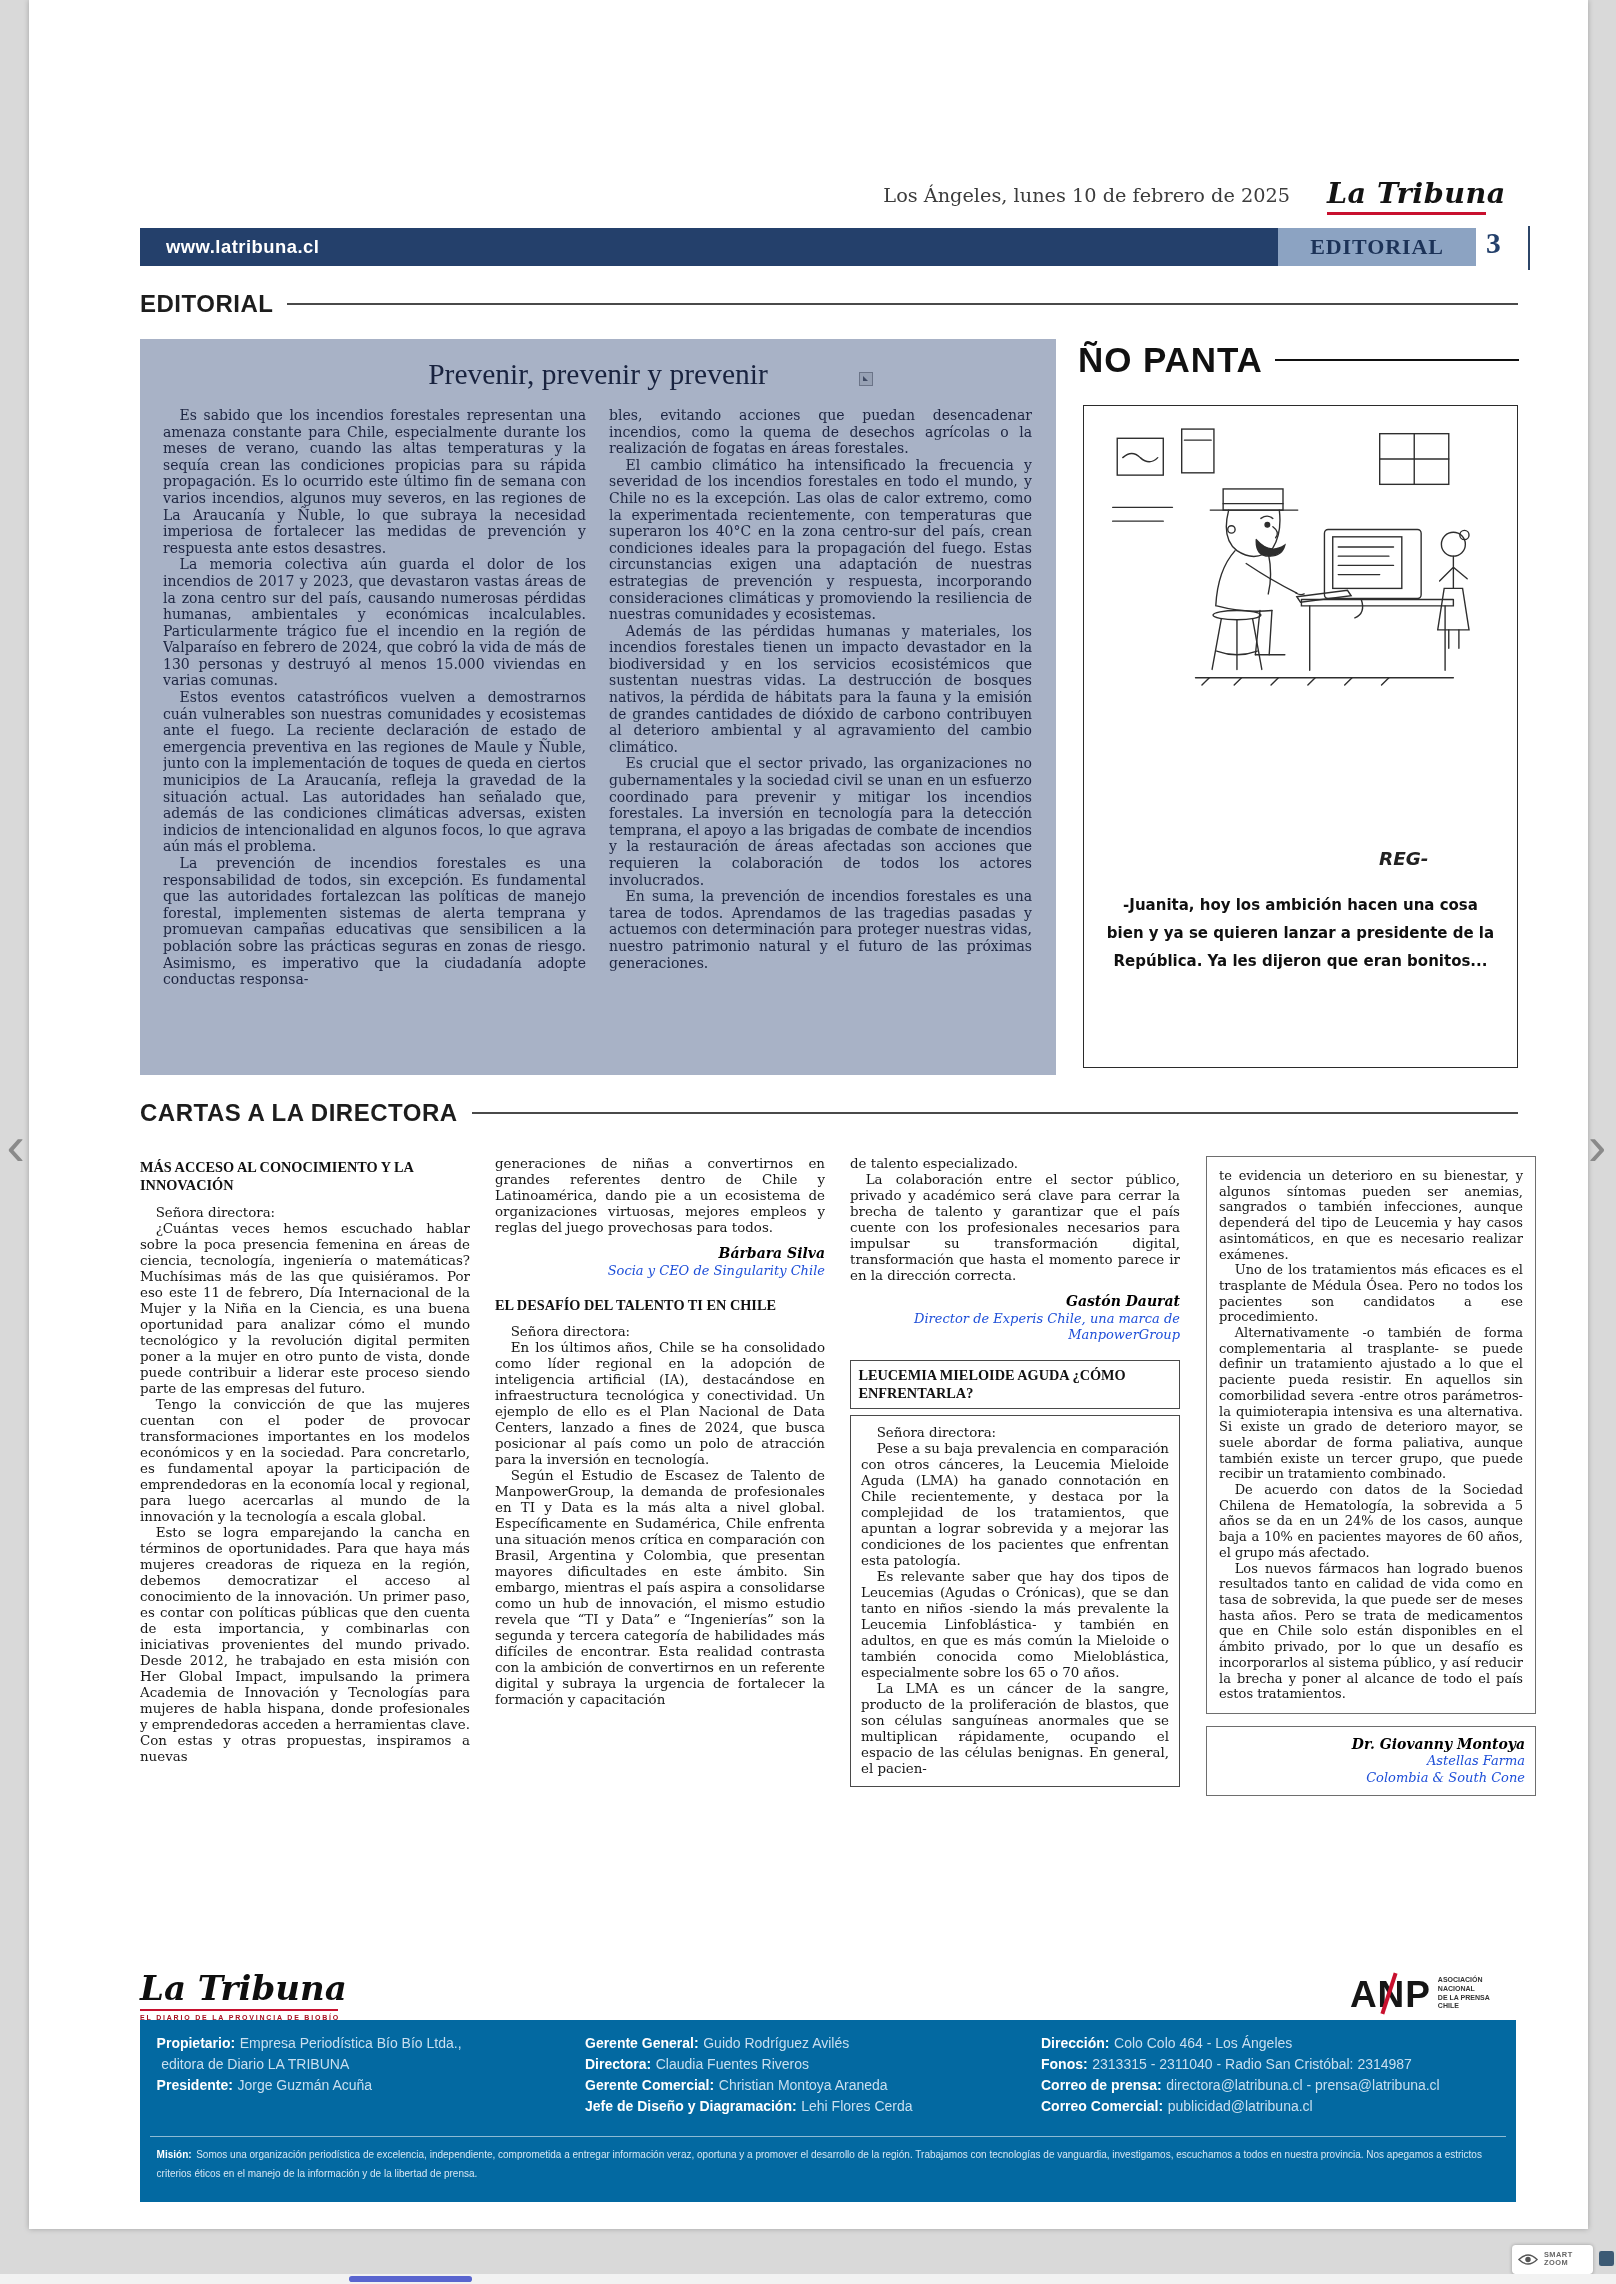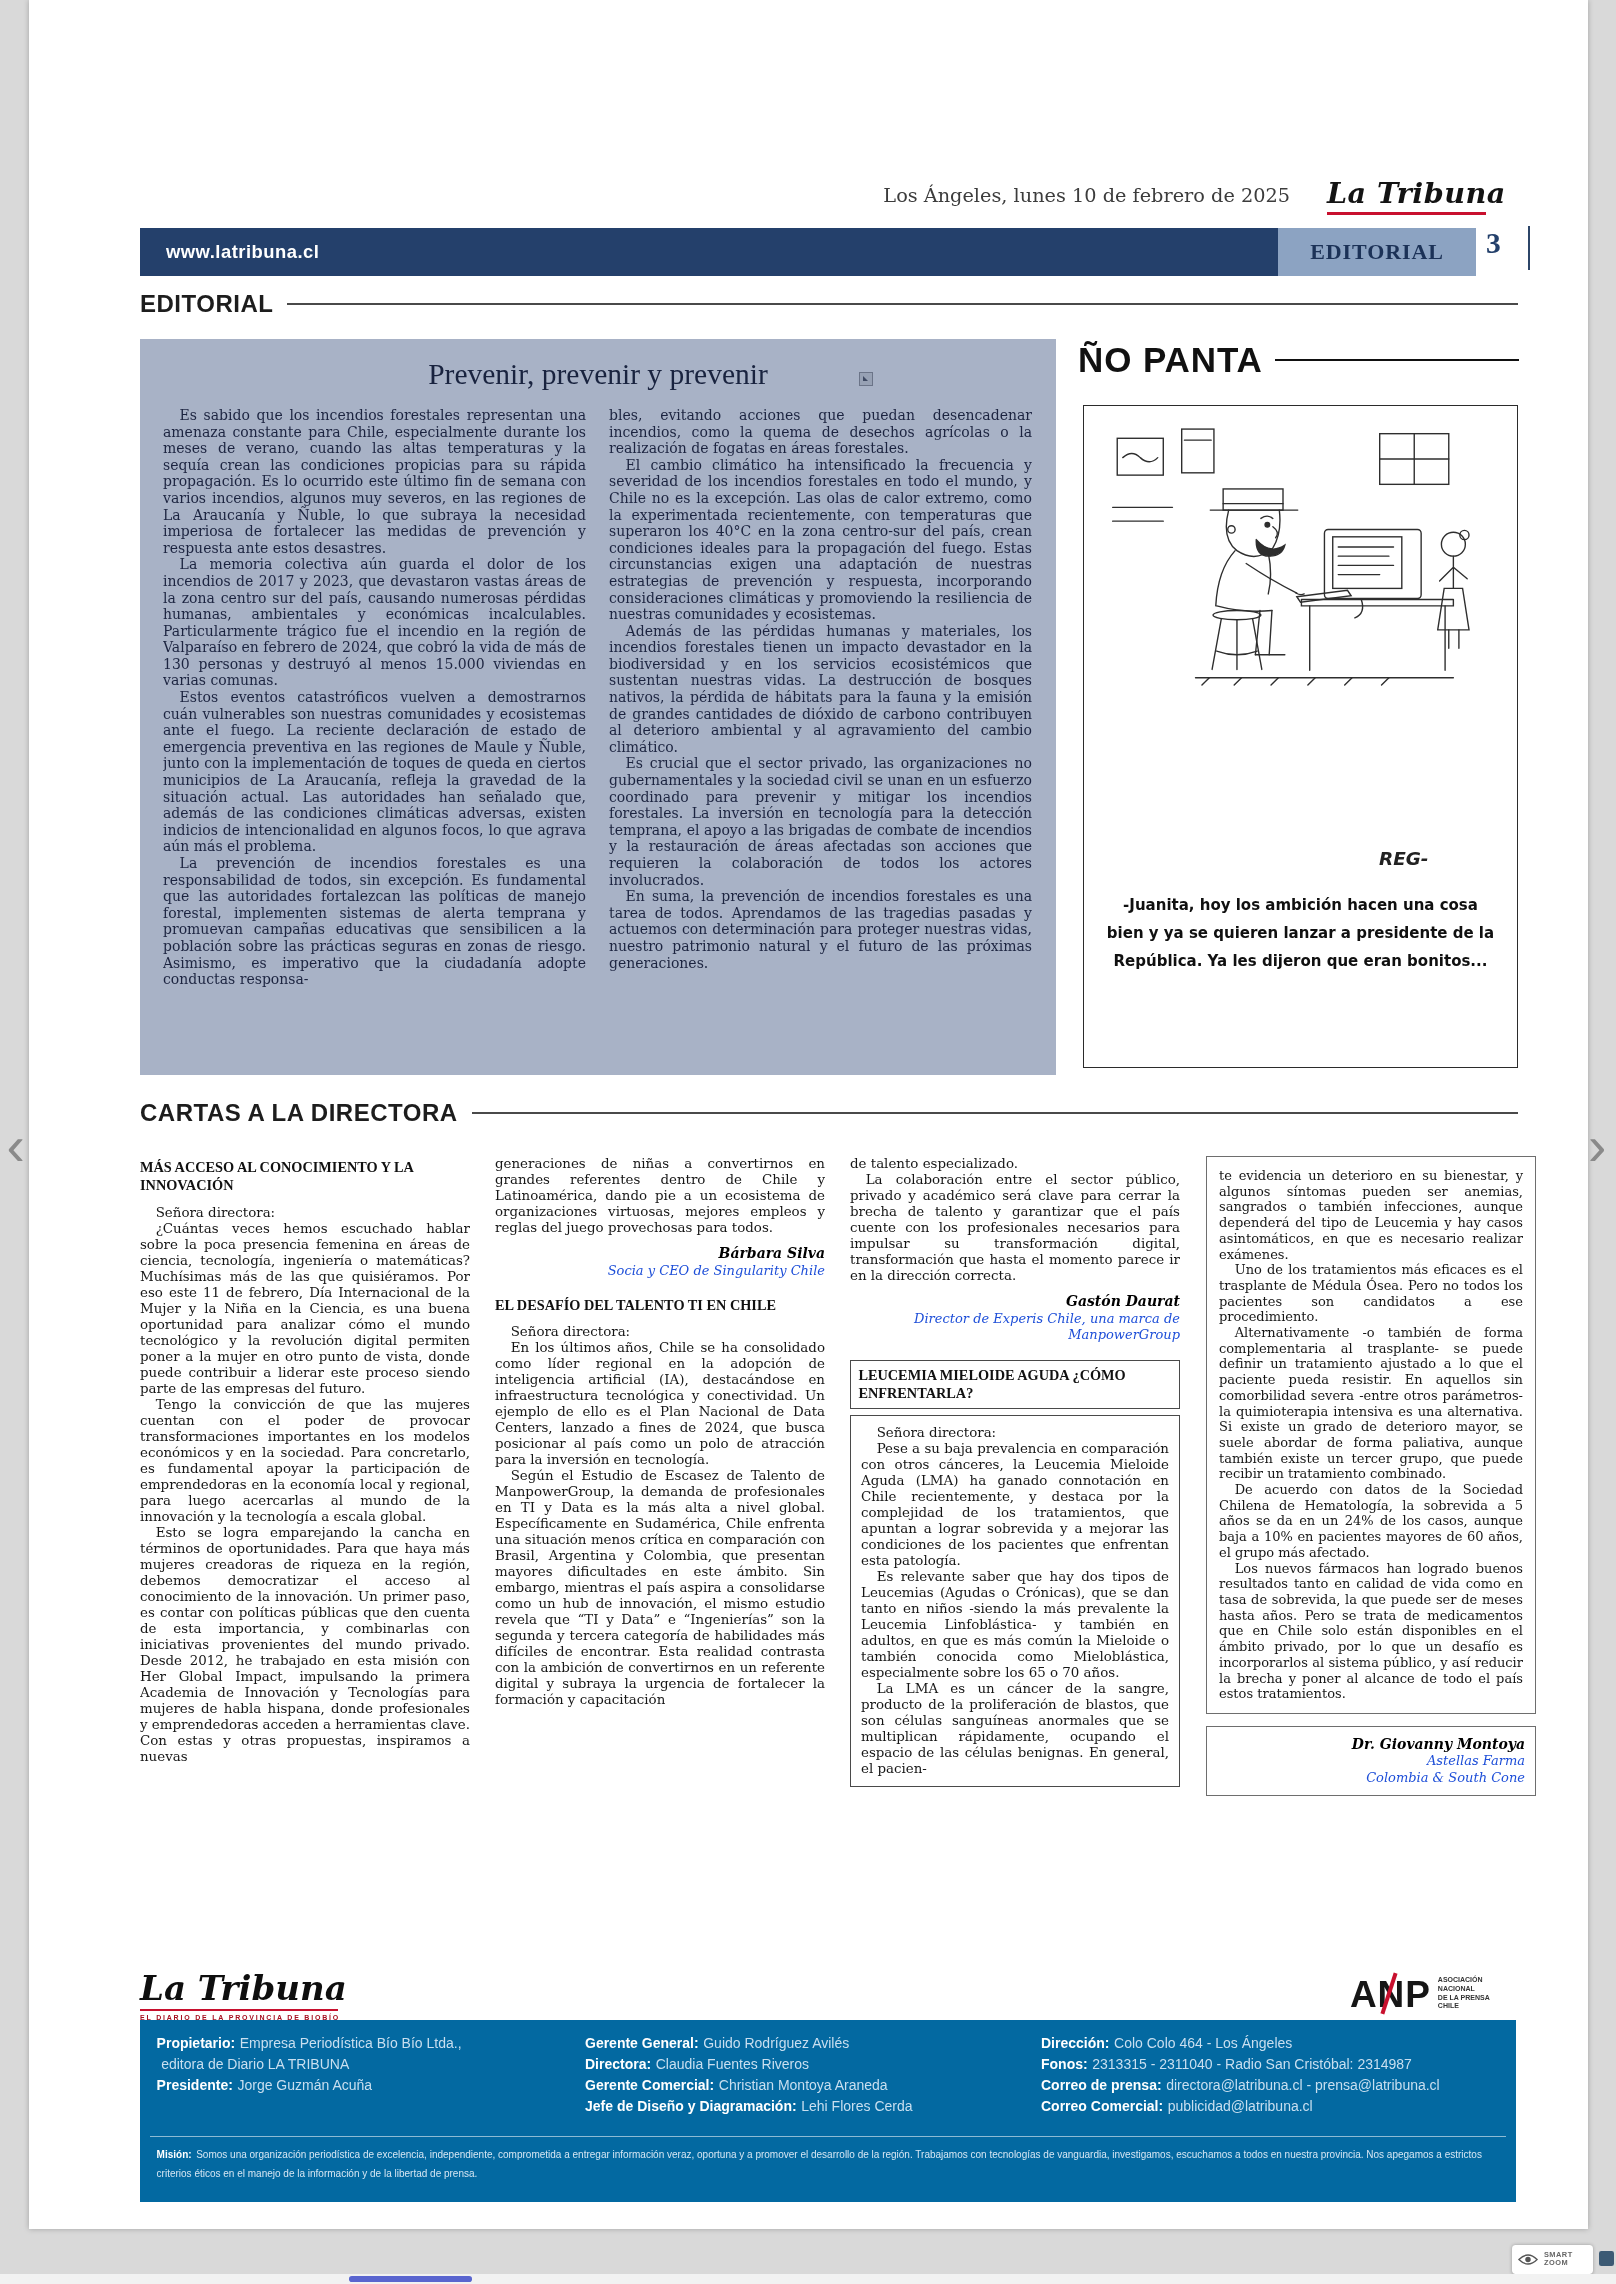--- a/index.html
+++ b/index.html
@@ -5,21 +5,21 @@
   html,body{margin:0;padding:0;}
   body{width:1616px;height:2284px;position:relative;overflow:hidden;background:#d9d9d9;font-family:"Liberation Sans",sans-serif;}
   .stage{position:absolute;inset:0;}
   .page{position:absolute;left:28.6px;top:0;width:1559px;height:2229px;background:#ffffff;box-shadow:0 0 5.5px rgba(0,0,0,.25);}
 
   
   .hdr-date{position:absolute;left:691px;top:184px;width:599px;text-align:right;font-family:"DejaVu Serif",serif;font-size:19.3px;color:#3c3c3c;}
   .hdr-logo{position:absolute;left:1327px;top:176px;width:159px;}
   .logo-text{font-family:"DejaVu Serif",serif;font-style:italic;font-weight:700;font-size:28.6px;color:#131313;letter-spacing:0.5px;white-space:nowrap;}
   .logo-rule{height:2.8px;background:#C8102E;margin-top:1.8px;}
-  .topbar{position:absolute;left:140px;top:228px;width:1336px;height:48px;background:#24406B;display:flex;align-items:center;justify-content:space-between;}
+  .topbar{position:absolute;left:140px;top:228px;width:1336px;height:38px;background:#24406B;display:flex;align-items:center;justify-content:space-between;}
   .topbar-url{color:#fff;font-weight:700;font-size:18.4px;padding-left:26px;letter-spacing:0.5px;}
   .topbar-chip{height:100%;width:198px;background:#8CA3C2;display:flex;align-items:center;justify-content:center;font-family:"Liberation Serif",serif;font-weight:700;font-size:22px;color:#1C3257;letter-spacing:0.9px;}
   .page-num{position:absolute;left:1486px;top:227px;font-family:"Liberation Serif",serif;font-weight:700;font-size:29.5px;color:#24406B;}
   .vline{position:absolute;left:1528px;top:226px;width:1.8px;height:44px;background:#2C4568;}
 
   
   .sect-head{position:absolute;display:flex;align-items:center;gap:14px;width:1378px;left:140px;}
   .sect-label{font-weight:800;font-size:24px;color:#1d1d1d;letter-spacing:0.5px;white-space:nowrap;}
   .sect-rule{flex:1;height:1.4px;background:#4a4a4a;}
   .h-ed{top:290px;}

